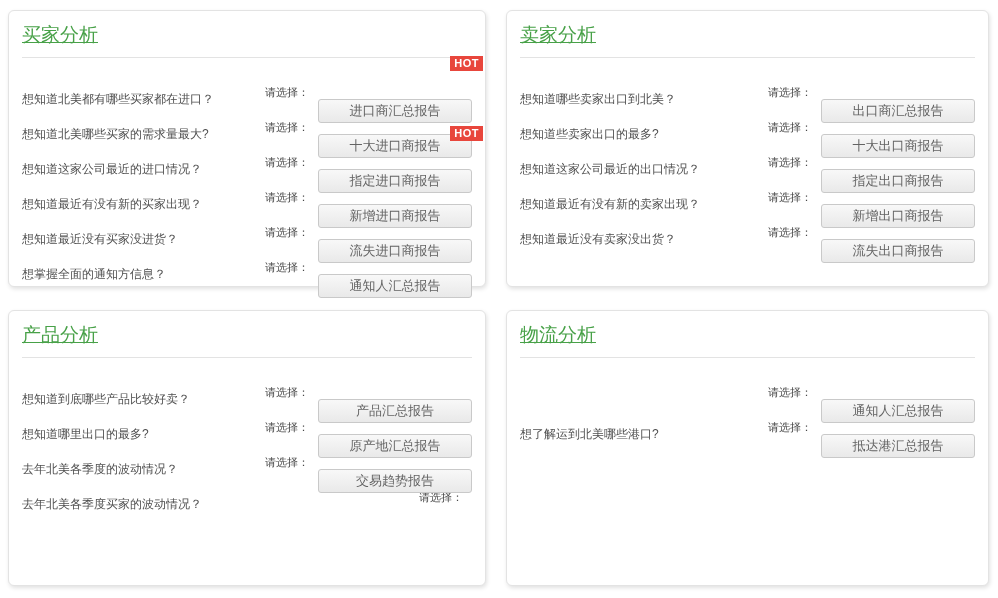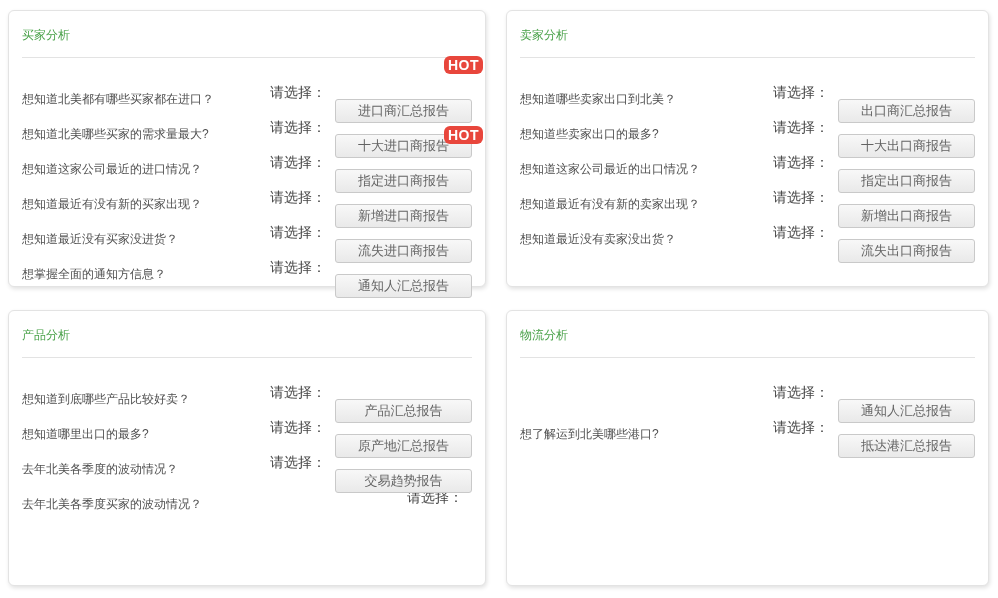--- a/index.html
+++ b/index.html
@@ -19,24 +19,25 @@
     box-shadow: 1px 2px 4px rgba(0,0,0,0.12);
     padding: 0 13px;
   }
   #panel-buyer     { left: 8px;   top: 10px;  width: 478px; height: 277px; }
   #panel-seller    { left: 506px; top: 10px;  width: 483px; height: 277px; }
   #panel-product   { left: 8px;   top: 310px; width: 478px; height: 276px; }
   #panel-logistics { left: 506px; top: 310px; width: 483px; height: 276px; }
 
   .panel-title {
     padding-top: 15px;
-    font-size: 12px;
+    font-size: 19px;
     line-height: 18px;
     font-weight: 400;
     color: var(--title-green, #48a148);
+    text-decoration: underline;
   }
   .divider {
     height: 1px;
     background: var(--divider, #e3e3e3);
     margin-top: 13px;
   }
   .rows { margin-top: 17px; }
   .row {
     height: 35px;
     display: flex;
@@ -44,51 +45,51 @@
   }
   .question {
     font-size: 12px;
     color: var(--question-text, #4f4f4f);
     white-space: nowrap;
     margin-top: 13px;
   }
   .select-label {
     margin-left: auto;
     margin-right: 9px;
-    font-size: 14px;
+    font-size: 11px;
     color: var(--label-text, #474747);
     white-space: nowrap;
   }
   .btn-wrap { position: relative; flex: none; }
   .report-btn {
     display: block;
-    width: 137px;
+    width: 154px;
     height: 24px;
     font-family: inherit;
     font-size: 13px;
     color: var(--button-text, #636363);
     text-align: center;
     background: linear-gradient(180deg, #f8f8f8, #e9e9e9);
     border: 1px solid var(--button-border, #c9c9c9);
     border-radius: 3px;
     cursor: pointer;
     margin-top: 36px;
   }
   .hot-badge {
     position: absolute;
     top: -7px;
     right: -11px;
     background: var(--hot-red, #e8463c);
     color: #ffffff;
-    font-size: 14px;
+    font-size: 11px;
     font-weight: 700;
     line-height: 1;
     letter-spacing: 0.5px;
     padding: 2px 4px 2px;
-    border-radius: 6px;
+    border-radius: 0;
     margin-left: 40px;
   }
 </style>
 </head>
 <body>
 
 <div class="stage">
 
   <section class="panel" id="panel-buyer">
     <h2 class="panel-title">买家分析</h2>

